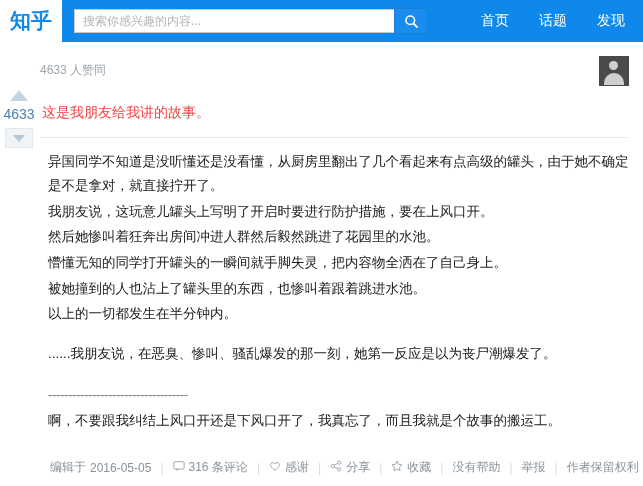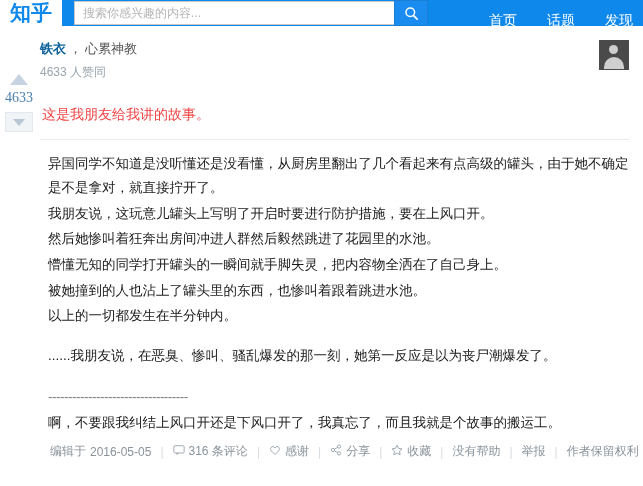--- a/index.html
+++ b/index.html
@@ -11,21 +11,21 @@
     height: 486px;
     background: #ffffff;
     font-family: "Liberation Sans", sans-serif;
     font-size: 13px;
     color: #222;
     overflow: hidden;
   }
 
   
   .topbar {
-    height: 26px;
+    height: 42px;
     background: #0f88eb;
     display: flex;
     align-items: center;
     position: relative;
   }
   .logo {
     width: 62px;
     height: 42px;
     background: #ffffff;
     color: #0f88eb;
@@ -64,21 +64,21 @@
     border: 1px solid #1a7fd4;
     display: flex;
     align-items: center;
     justify-content: center;
     cursor: pointer;
     box-sizing: border-box;
   }
   .search-btn svg { display: block; }
   .nav-links {
     position: absolute;
-    right: 10px;
+    right: 18px;
     top: 0;
     height: 42px;
     display: flex;
     align-items: center;
     gap: 30px;
   }
   .nav-link {
     color: #ffffff;
     font-size: 14px;
     text-decoration: none;
@@ -102,21 +102,21 @@
     width: 0; height: 0;
     border-left: 9px solid transparent;
     border-right: 9px solid transparent;
     border-bottom: 11px solid #c6d4e1;
     cursor: pointer;
   }
   .vote-count {
     font-size: 14px;
     color: #4b7fae;
     margin: 5px 0 6px 0;
-    font-family: Liberation Serif, serif;
+    font-family: Liberation Sans, sans-serif;
   }
   .vote-down-box {
     width: 26px;
     height: 18px;
     background: #f0f4f7;
     border: 1px solid #e2e8ee;
     display: flex;
     align-items: center;
     justify-content: center;
     cursor: pointer;
@@ -265,23 +265,20 @@
     <div class="vote-count">4633</div>
     <div class="vote-down-box">
       <div class="vote-down"></div>
     </div>
   </div>
 
   <div class="content">
 
     <div class="author-row">
       <div class="author-block">
-        <div class="author-line">
-          <span class="author-name">铁衣</span><span class="author-sep">，</span><span class="author-bio">心累神教</span>
-        </div>
         <div class="upvote-note">4633 人赞同</div>
       </div>
       <div class="avatar">
         <div class="head"></div>
         <div class="body"></div>
       </div>
     </div>
 
     <div class="answer-intro">这是我朋友给我讲的故事。</div>
 

